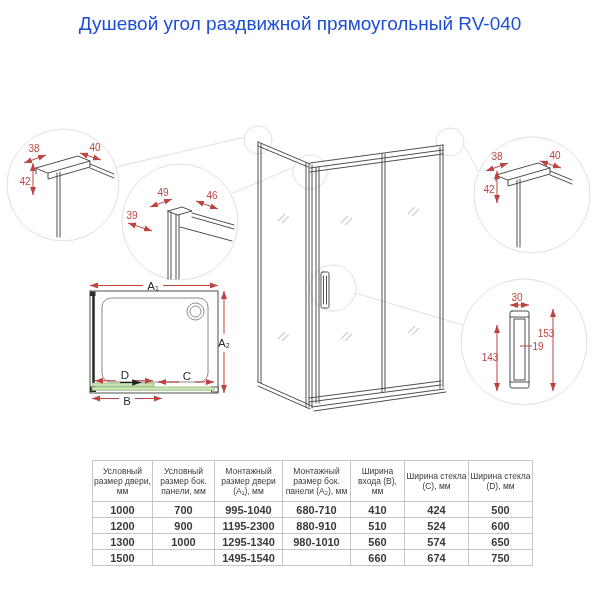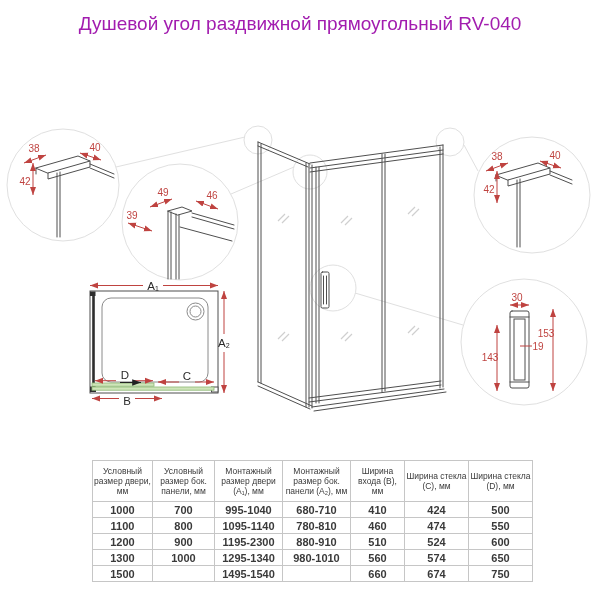--- a/index.html
+++ b/index.html
@@ -1,19 +1,19 @@
 <!DOCTYPE html>
 <html><head>
 <meta charset="utf-8">
 <style>
   html,body{margin:0;padding:0;background:#fff;}
   .page{position:relative;width:600px;height:600px;background:#fff;overflow:hidden;
         font-family:"Liberation Sans",sans-serif;color:#232323;}
   .title{position:absolute;top:12px;left:0;width:600px;text-align:center;
-         font-size:19px;line-height:1.28;color:#a21caf;}
+         font-size:19px;line-height:1.28;color:#1d4ed8;}
   
   .diag{position:absolute;left:0;top:95px;}
   .ln{stroke:#4f4f4f;stroke-width:1;fill:none;stroke-linecap:round;}
   .lt{stroke:#8a8a8a;stroke-width:1;fill:none;}
   .fn{stroke:#e0e0e0;stroke-width:1;fill:none;}
   .sp{stroke:#cfcfcf;stroke-width:1.2;fill:none;}
   .rd{stroke:#bf4340;stroke-width:1;fill:none;}
   .blk{fill:#2e2e2e;}
   .grn{fill:#cfe5ba;stroke:#8db874;stroke-width:.8;}
   text{font-family:"Liberation Sans",sans-serif;}
@@ -232,29 +232,20 @@
       <tr>
         <td>1000</td>
         <td>700</td>
         <td>995-1040</td>
         <td>680-710</td>
         <td>410</td>
         <td>424</td>
         <td>500</td>
       </tr>
       <tr>
-        <td>1100</td>
-        <td>800</td>
-        <td>1095-1140</td>
-        <td>780-810</td>
-        <td>460</td>
-        <td>474</td>
-        <td>550</td>
-      </tr>
-      <tr>
         <td>1200</td>
         <td>900</td>
         <td>1195-2300</td>
         <td>880-910</td>
         <td>510</td>
         <td>524</td>
         <td>600</td>
       </tr>
       <tr>
         <td>1300</td>

